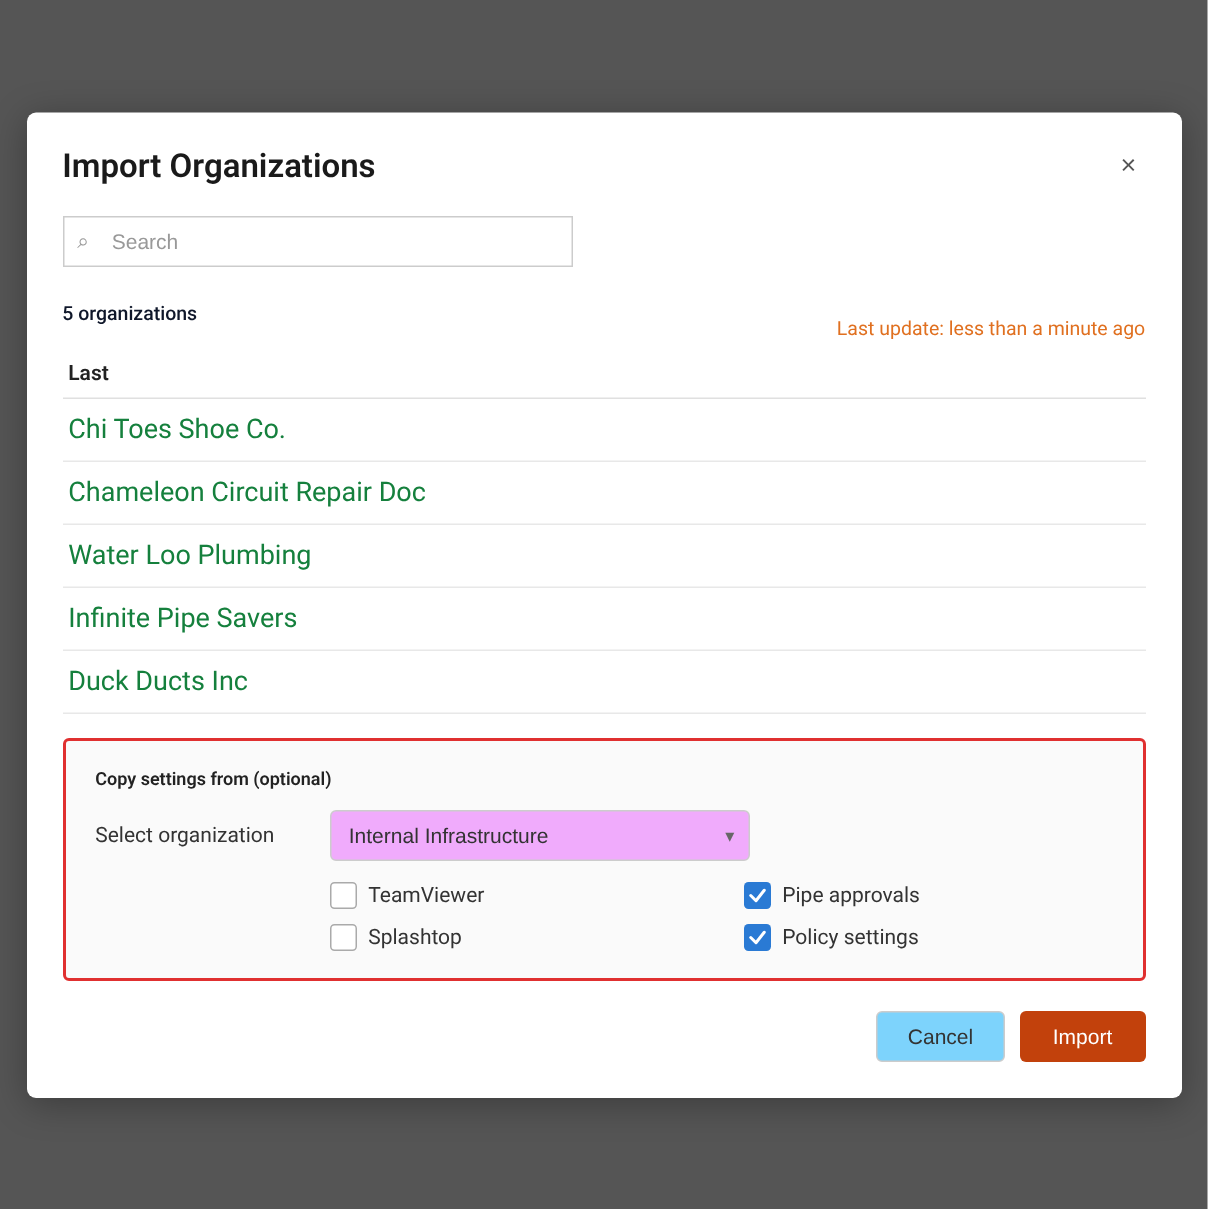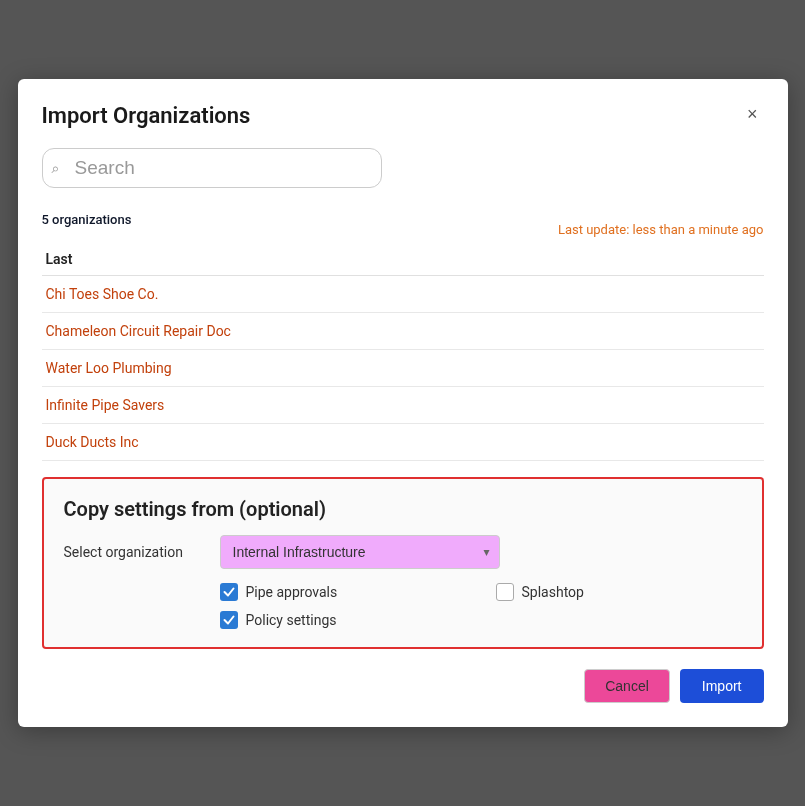--- a/index.html
+++ b/index.html
@@ -60,22 +60,22 @@
       left: 10px;
       top: 50%;
       transform: translateY(-50%);
       color: #999;
       font-size: 14px;
     }
     .search-input {
       width: 100%;
       padding: 8px 12px 8px 32px;
       border: 1px solid #ccc;
-      border-radius: 12px;
-      font-size: 19px;
+      border-radius: 0;
+      font-size: 14px;
       color: #333;
       outline: none;
     }
     .search-input::placeholder { color: #999; }
     .table-meta {
       display: flex;
       justify-content: space-between;
       align-items: center;
       margin-bottom: 6px;
     }
@@ -98,33 +98,33 @@
       text-align: left;
       padding: 8px 4px;
       font-weight: 600;
       color: #222;
       border-bottom: 1px solid #e0e0e0;
       font-size: 14px;
     }
     .org-table td {
       padding: 10px 4px;
       border-bottom: 1px solid #e8e8e8;
-      color: #c2410c;
-      font-size: 14px;
+      color: #15803d;
+      font-size: 18px;
       cursor: pointer;
     }
     .copy-settings-section {
       border: 2px solid #e03030;
       border-radius: 4px;
       padding: 18px 20px;
       margin-bottom: 20px;
       background: #fafafa;
     }
     .copy-settings-title {
-      font-size: 20px;
+      font-size: 12px;
       font-weight: 600;
       color: #222;
       margin-bottom: 14px;
     }
     .copy-settings-row {
       display: flex;
       align-items: center;
       gap: 16px;
     }
     .copy-settings-label {
@@ -193,31 +193,31 @@
     }
     .modal-footer {
       display: flex;
       justify-content: flex-end;
       gap: 10px;
       margin-top: 8px;
     }
     .btn-cancel {
       padding: 8px 20px;
       border: 1px solid #ccc;
-      background: #ec4899;
+      background: #7dd3fc;
       border-radius: 4px;
       font-size: 14px;
       cursor: pointer;
       color: #333;
       margin-left: 44px;
     }
     .btn-import {
       padding: 8px 22px;
       border: none;
-      background: #1d4ed8;
+      background: #c2410c;
       color: #fff;
       border-radius: 4px;
       font-size: 14px;
       cursor: pointer;
       font-weight: 500;
     }
   </style>
 </head>
 <body>
 
@@ -273,20 +273,24 @@
         <span class="copy-settings-label">Select organization</span>
         <div class="select-wrapper">
           <select class="org-select">
             <option>Internal Infrastructure</option>
           </select>
           <span class="select-chevron">▾</span>
         </div>
       </div>
 
       <div class="checkboxes-grid" id="checkboxes-grid">
+      <div class="checkbox-item">
+            <div class="checkbox-unchecked"></div>
+            <span>TeamViewer</span>
+          </div>
           <div class="checkbox-item">
             <div class="checkbox-checked">
               <svg viewBox="0 0 12 12" fill="none">
                 <polyline points="1.5,6 5,9.5 10.5,2.5" stroke="white" stroke-width="2" stroke-linecap="round" stroke-linejoin="round"></polyline>
               </svg>
             </div>
             <span>Pipe approvals</span>
           </div>
           <div class="checkbox-item">
             <div class="checkbox-unchecked"></div>

